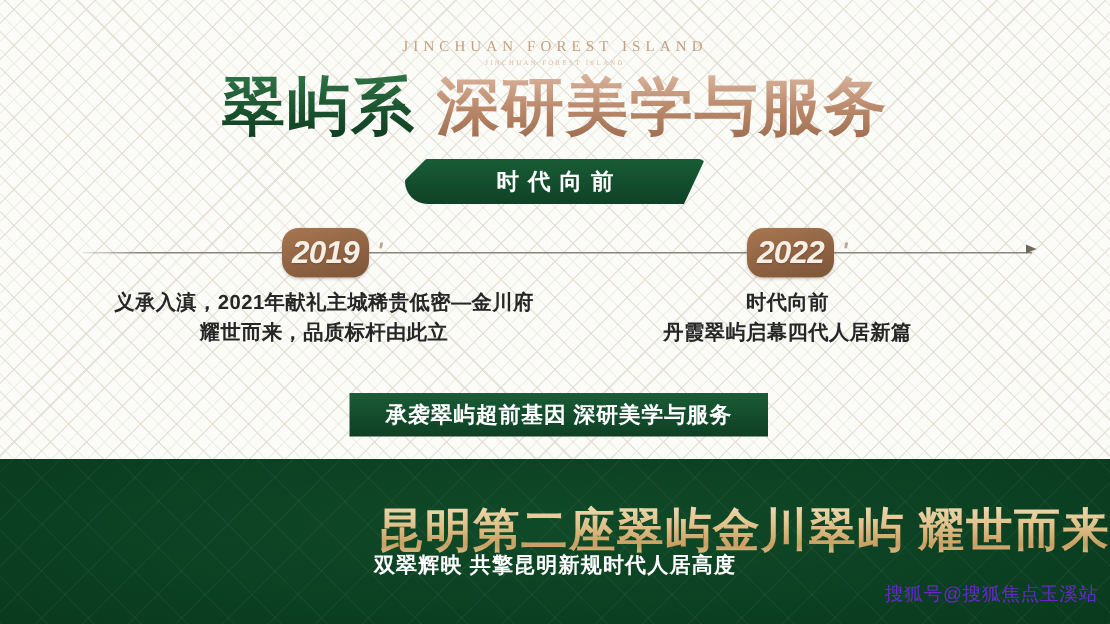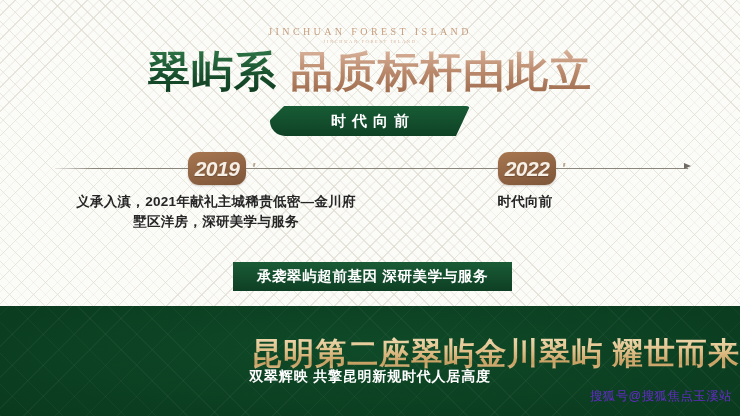--- a/index.html
+++ b/index.html
@@ -284,45 +284,46 @@
 <div id="poster">
 
   <div class="texture-light"></div>
 
   <div class="logo-block">
     <div class="logo-main">JINCHUAN FOREST ISLAND</div>
     <div class="logo-sub">JINCHUAN FOREST ISLAND</div>
   </div>
 
   <div class="headline">
-    <span class="h-green">翠屿系</span><span class="h-brown">品质标杆由此立</span>
+    <span class="h-green">翠屿系</span><span class="h-brown">深研美学与服务</span>
   </div>
 
   <div class="section-badge">
     <span>时代向前</span>
   </div>
 
   <div class="timeline-line"></div>
   <div class="timeline-arrow"></div>
 
   <div class="year-badge" id="badge-2019">
     <span class="yr">2019</span>
     <span class="tick">'</span>
   </div>
   <div class="year-caption" id="caption-2019">
     <div>义承入滇，2021年献礼主城稀贵低密—金川府</div>
-    <div>墅区洋房，深研美学与服务</div>
+    <div>耀世而来，品质标杆由此立</div>
   </div>
 
   <div class="year-badge" id="badge-2025">
     <span class="yr">2022</span>
     <span class="tick">'</span>
   </div>
   <div class="year-caption" id="caption-2025">
     <div>时代向前</div>
+    <div>丹霞翠屿启幕四代人居新篇</div>
   </div>
 
   <div class="green-strip">
     <span>承袭翠屿超前基因  深研美学与服务</span>
   </div>
 
   <div class="bottom-panel"></div>
   <div class="bottom-title">昆明第二座翠屿金川翠屿  耀世而来</div>
   <div class="bottom-sub">双翠辉映  共擎昆明新规时代人居高度</div>
 

